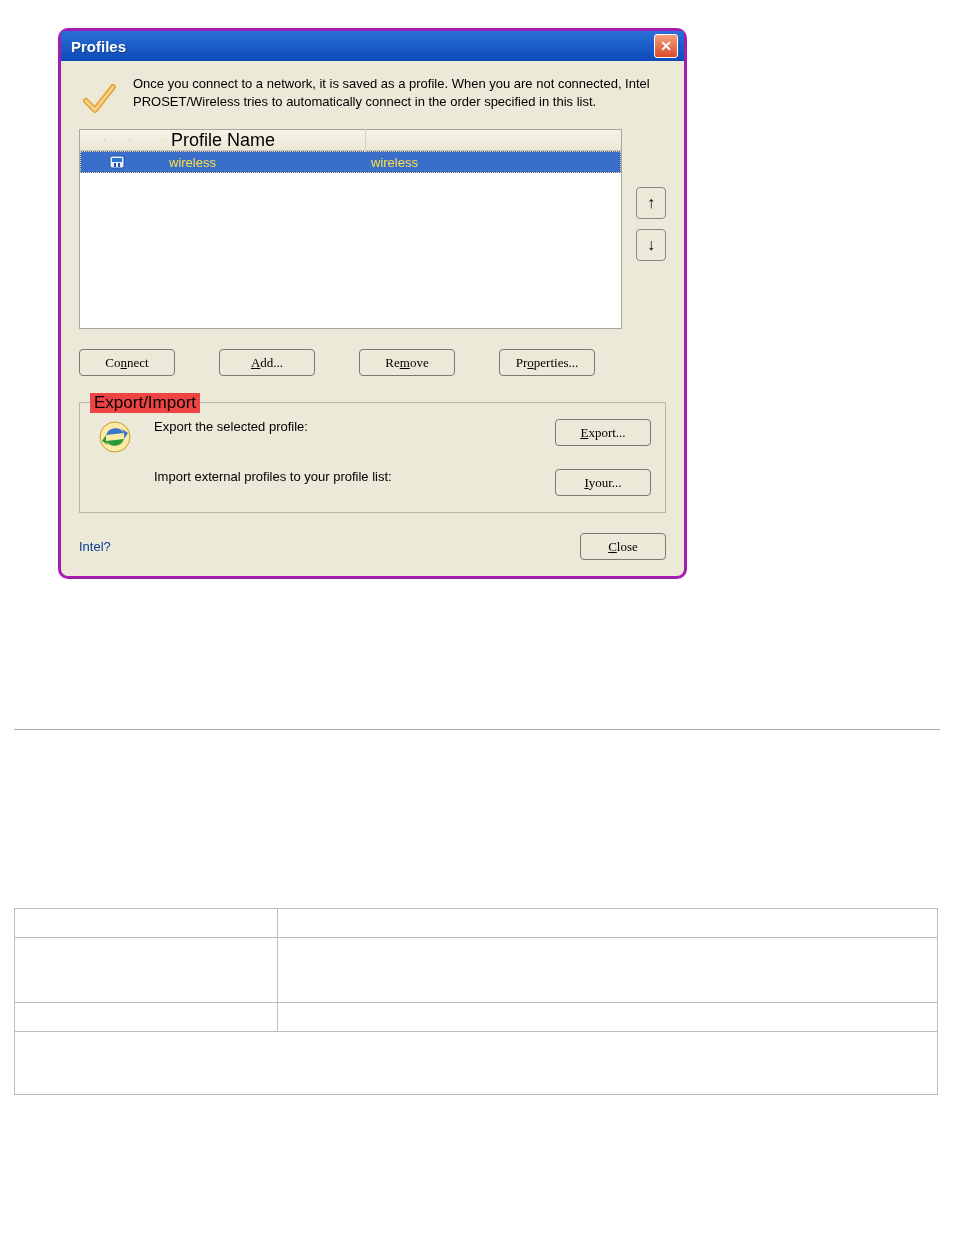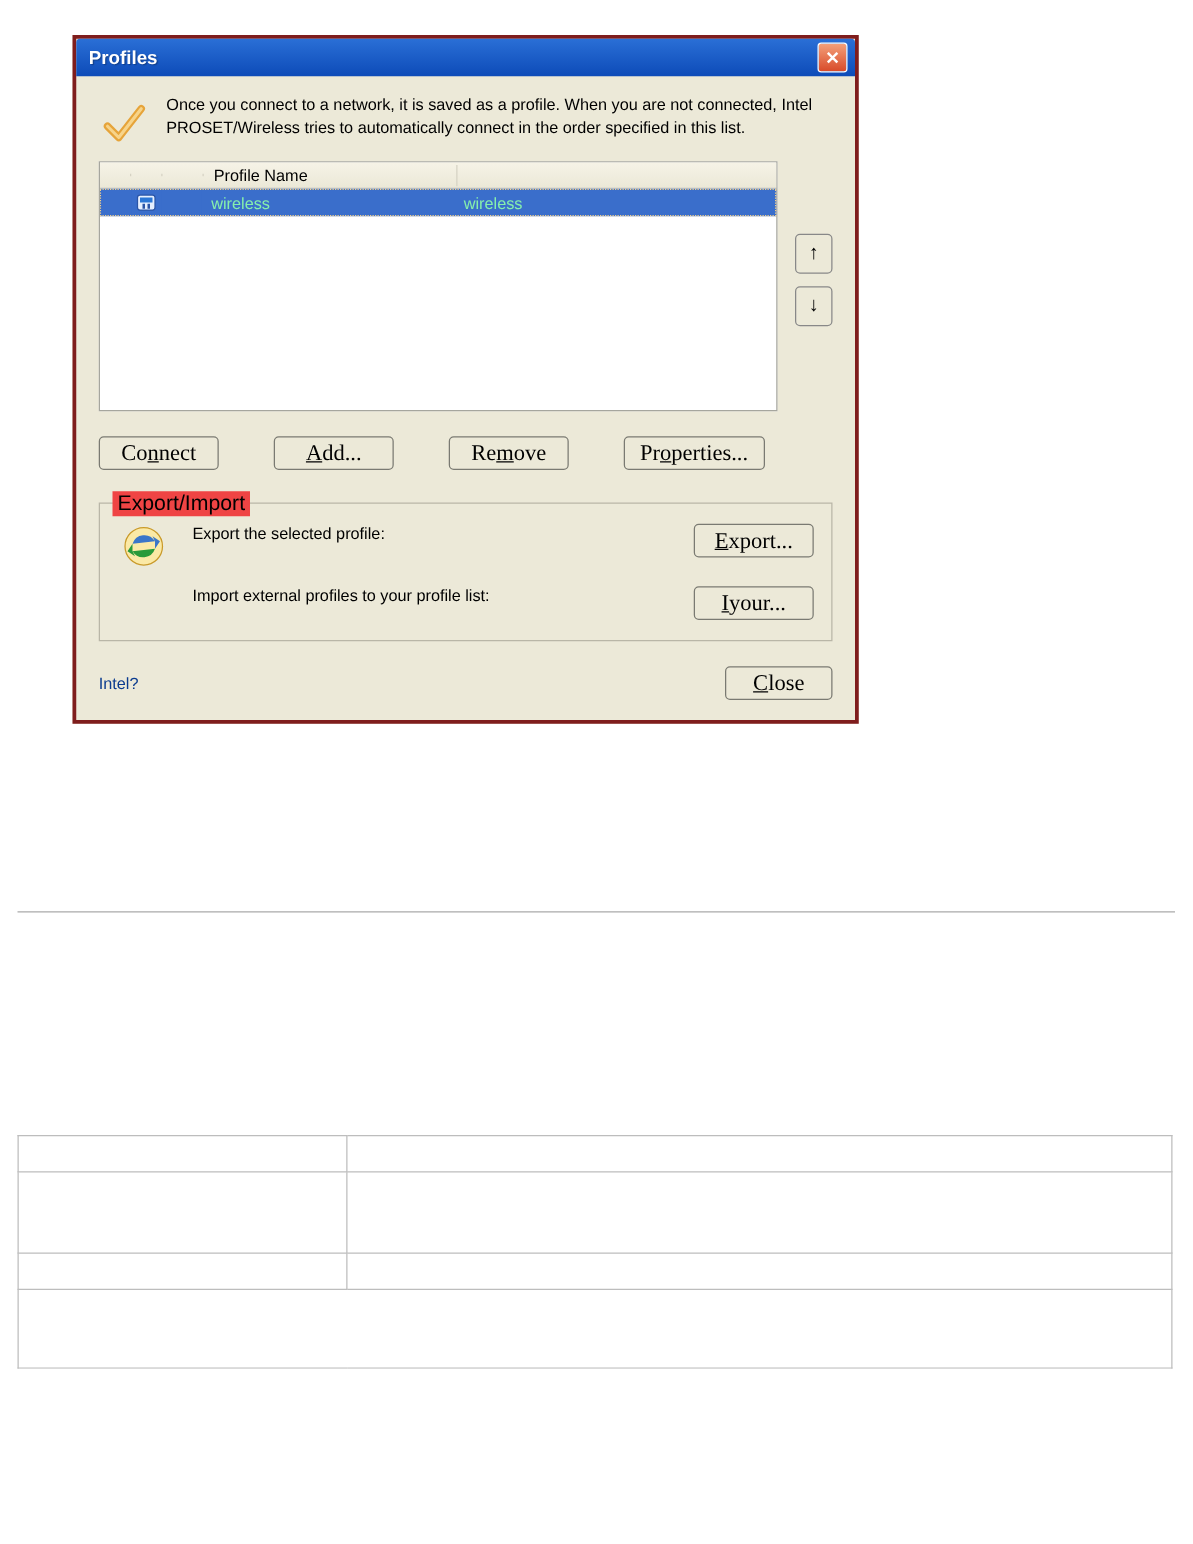--- a/index.html
+++ b/index.html
@@ -1,36 +1,36 @@
 <!DOCTYPE html>
 <html><head>
   <meta charset="utf-8">
   <style>
     body { font-family: Tahoma, sans-serif; font-size: 13px; margin:0; padding:0; background:#fff; color:#000; width:954px;}
     .canvas { padding:28px 0 0 58px; }
-    .window { width:623px; border:3px solid #7f1d1d; border-radius:0; background:#ece9d8; box-shadow:0 0 0 0; }
+    .window { width:623px; border:3px solid #a21caf; border-radius:10px; background:#ece9d8; box-shadow:0 0 0 0; }
     .titlebar { height:30px; background:linear-gradient(#2a6fd6,#0d4bb8); display:flex; align-items:center; justify-content:space-between; padding:0 6px 0 10px; border-top-left-radius:3px; border-top-right-radius:3px;}
     .titlebar-text { color:#fff; font-weight:bold; font-size:15px; text-shadow:1px 1px 1px rgba(0,0,0,.3);}
     .closebtn { width:22px; height:22px; background:linear-gradient(#f4a07a,#d84b2a); border:1px solid #fff; border-radius:3px; display:flex; align-items:center; justify-content:center; color:#fff; font-weight:bold; cursor:pointer; font-size:14px;}
     .client { padding:14px 18px 16px 18px; }
     .intro-row { display:flex; gap:14px; }
     .check-icon { width:40px; flex:none; display:flex; align-items:flex-start; justify-content:center; padding-top:6px; }
     .intro-text { line-height:1.35; }
     .list-container { margin-top:12px; display:flex; gap:14px; }
     .listview { flex:1; height:198px; background:#fff; border:1px solid #a6a69e; position:relative; }
-    .lv-header { display:flex; background:linear-gradient(#f6f3e7,#ebe8d7); border-bottom:1px solid #c9c6b8; height:20px; font-size:13px;align-items:center; }
+    .lv-header { display:flex; background:linear-gradient(#f6f3e7,#ebe8d7); border-bottom:1px solid #c9c6b8; height:20px; font-size:18px;align-items:center; }
     .lv-hcell { padding:1px 8px; border-right:1px solid #d5d2c3; display:flex; align-items:center; }
     .lv-hcell.icon { width:16px; padding:1px 4px; }
-    .lv-row { display:flex; background:#3a6ecb; color:#86efac; height:20px; border:1px dotted #f5d18a; font-size:13px;}
+    .lv-row { display:flex; background:#3a6ecb; color:#fde047; height:20px; border:1px dotted #f5d18a; font-size:13px;}
     .lv-cell { padding:1px 8px; display:flex; align-items:center;}
     .lv-cell.icon { width:16px; padding:1px 4px; background:#3a6ecb;}
     .arrow-col { display:flex; flex-direction:column; gap:10px; padding-top:58px;}
     .arrow-btn { width:28px; height:30px; background:#ece9d8; border:1px solid #888; border-radius:4px; display:flex; align-items:center; justify-content:center; cursor:pointer; font-family:Arial; font-size:16px; font-weight:bold;}
     .btn-row { display:flex; gap:44px; margin-top:20px; }
-    .xp-btn { min-width:96px; height:27px; background:#ece9d8; border:1px solid #7a7a72; border-radius:4px; cursor:pointer; font-family:Tahoma; font-size:18px; padding:0 12px; }
+    .xp-btn { min-width:96px; height:27px; background:#ece9d8; border:1px solid #7a7a72; border-radius:4px; cursor:pointer; font-family:Tahoma; font-size:13px; padding:0 12px; }
     .groupbox { border:1px solid #b9b6a7; margin-top:26px; position:relative; padding:16px 14px 16px 14px; }
     .gb-legend { position:absolute; top:-10px; left:10px; background:#ef4444; padding:0 4px; font-size:17px;}
     .gb-row { display:flex; align-items:flex-start; gap:18px; margin:0; }
     .gb-row + .gb-row { margin-top:14px;}
     .gb-icon { width:42px; display:flex; justify-content:center;}
     .gb-text { flex:1; }
     .gb-btn { width:90px;}
     .footer { display:flex; justify-content:space-between; align-items:center; margin-top:20px;}
     .help-link { color:#0b3b8f; cursor:pointer; }
     .page-hr { margin:150px 0 0 0; border:0; border-top:1px solid #aaa; width:926px; margin-left:14px;}

